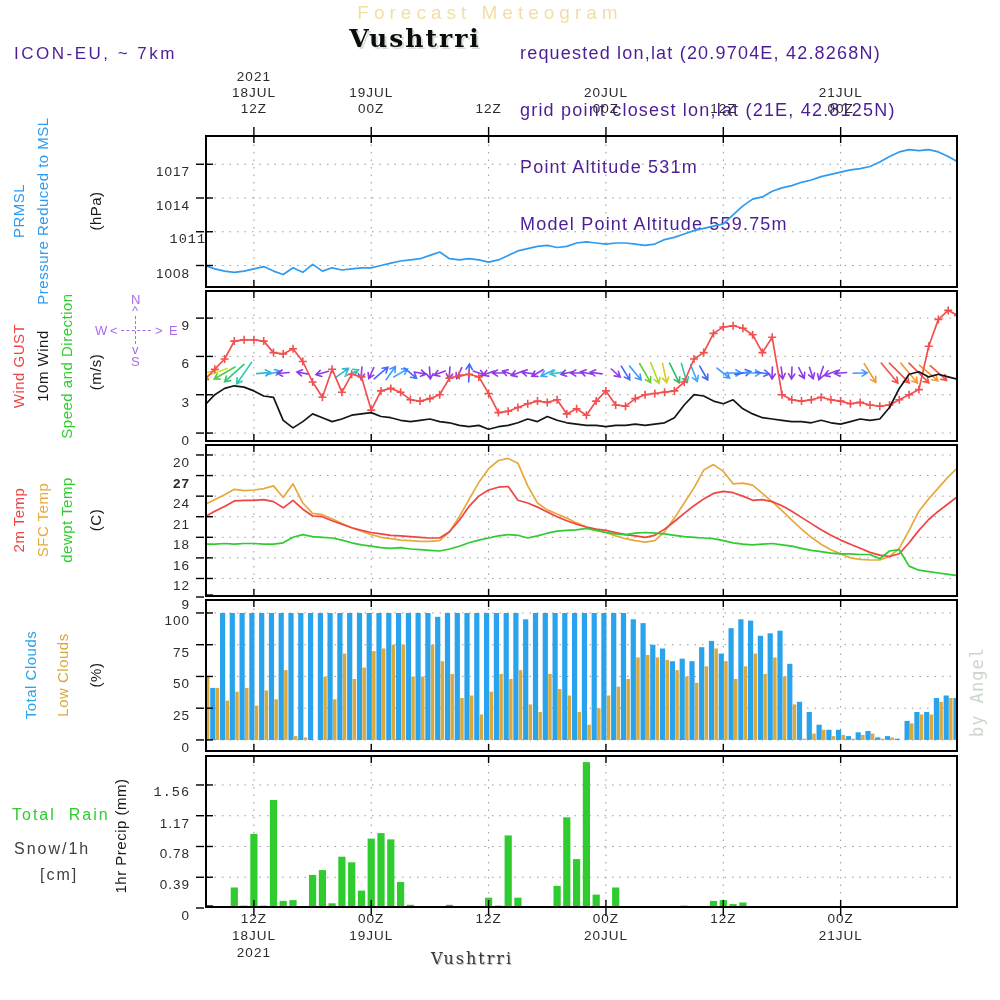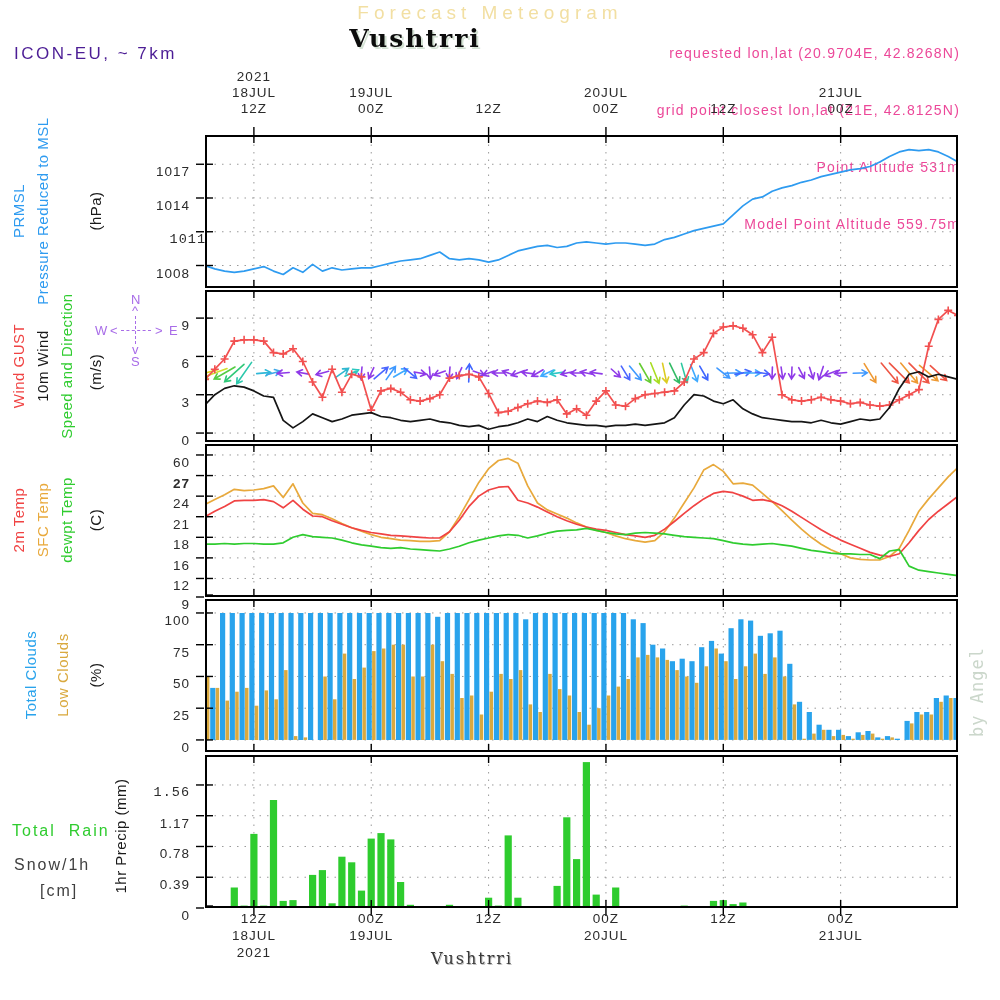--- a/index.html
+++ b/index.html
@@ -4,32 +4,32 @@
 <style>
   html,body{margin:0;padding:0;background:#fff;}
   .page{position:relative;width:1000px;height:1000px;background:#fff;overflow:hidden;
         font-family:"Liberation Sans",sans-serif;}
   .abs{position:absolute;}
   .hdr-title{top:2px;left:0;width:980px;text-align:center;font-size:19px;letter-spacing:5px;
              color:#f2dfa2;white-space:pre;}
   .station-title{top:24px;left:115px;width:600px;text-align:center;
                  font-family:"DejaVu Serif",serif;font-weight:bold;font-size:25px;
                  letter-spacing:2px;color:#0c0c0c;text-shadow:2px 2px 0 #d4e2d4;}
-  .info-block{top:6px;left:520px;width:440px;text-align:right;font-size:14px;line-height:19px;
-              color:#ec4899;letter-spacing:1.2px;white-space:pre;}
+  .info-block{top:6px;left:520px;width:440px;text-align:left;font-size:18px;line-height:19px;
+              color:#4c1d95;letter-spacing:1.2px;white-space:pre;}
   .model-label{top:44px;left:14px;font-size:17px;letter-spacing:2.5px;color:#4c1d95;}
   .tick{position:absolute;font-size:13.5px;color:#2b2b2b;letter-spacing:1px;white-space:nowrap;}
   .tick.ctr{text-align:center;}
   .tick.rgt{text-align:right;margin-top:8px;}
   .vlab{position:absolute;white-space:nowrap;font-size:15px;letter-spacing:0.5px;
         transform:translate(-50%,-50%) rotate(-90deg);}
   .c-blue{color:#2e9bf0}.c-red{color:#f04343}.c-green{color:#2fcc2f}
   .c-orange{color:#e8a93c}.c-tan{color:#d9a93f}.c-ink{color:#1a1a1a}
   .c-cyanbar{color:#29a3ec}.c-indigo{color:#404040}
-  .p5lab{position:absolute;font-size:16px;letter-spacing:2px;white-space:pre;margin-top:16px;}
+  .p5lab{position:absolute;font-size:16px;letter-spacing:2px;white-space:pre;}
   .compass{position:absolute;left:95px;top:292px;width:82px;height:80px;color:#a86ce8;
            font-size:13px;}
   .compass span{position:absolute;}
   .compass .vdash{left:40px;top:24px;height:28px;border-left:1px dashed #a86ce8;}
   .compass .hdash{left:26px;top:38px;width:30px;border-top:1px dashed #a86ce8;}
   .footer-station{top:949px;left:372px;width:200px;text-align:center;
                   font-family:"DejaVu Serif",serif;font-size:16px;letter-spacing:2px;
                   color:#3a3a3a;text-shadow:1px 1px 0 #bfbfbf;}
   .watermark{left:922px;top:682px;width:110px;text-align:center;transform:rotate(-90deg);
              color:#cbd7cb;font-size:17px;font-family:"DejaVu Sans Mono",monospace;
@@ -138,21 +138,21 @@
       <div class="tick rgt" style="left: 126px; width: 64px; top: 386.739px;">3</div>
       <div class="tick rgt" style="left: 126px; width: 64px; top: 348.42px;">6</div>
       <div class="tick rgt" style="left: 126px; width: 64px; top: 310.101px;">9</div>
       <div class="tick rgt" style="left: 126px; width: 64px; top: 589px;">9</div>
       <div class="tick rgt" style="left: 126px; width: 64px; top: 570.475px;">12</div>
       <div class="tick rgt" style="left: 126px; width: 64px; top: 549.892px;">16</div>
       <div class="tick rgt" style="left: 126px; width: 64px; top: 529.309px;">18</div>
       <div class="tick rgt" style="left: 126px; width: 64px; top: 508.726px;">21</div>
       <div class="tick rgt" style="left: 126px; width: 64px; top: 488.143px; text-align: right;">24</div>
       <div class="tick rgt" style="left: 126px; width: 64px; top: 467.561px; font-weight: bold;">27</div>
-      <div class="tick rgt" style="left: 126px; width: 64px; top: 446.978px;">60</div>
+      <div class="tick rgt" style="left: 126px; width: 64px; top: 446.978px;">20</div>
       <div class="tick rgt" style="left: 126px; width: 64px; top: 731.938px;">0</div>
       <div class="tick rgt" style="left: 126px; width: 64px; top: 700.195px;">25</div>
       <div class="tick rgt" style="left: 126px; width: 64px; top: 668.452px;">50</div>
       <div class="tick rgt" style="left: 126px; width: 64px; top: 636.71px;">75</div>
       <div class="tick rgt" style="left: 126px; width: 64px; top: 604.967px;">100</div>
       <div class="tick rgt" style="left: 126px; width: 64px; top: 900px;">0</div>
       <div class="tick rgt" style="left: 126px; width: 64px; top: 869.242px;">0.39</div>
       <div class="tick rgt" style="left: 126px; width: 64px; top: 838.485px;">0.78</div>
       <div class="tick rgt" style="left: 126px; width: 64px; top: 807.727px;">1.17</div>
       <div class="tick rgt" style="left: 126px; width: 64px; top: 776.969px; font-family: Liberation Mono, monospace;">1.56</div>

